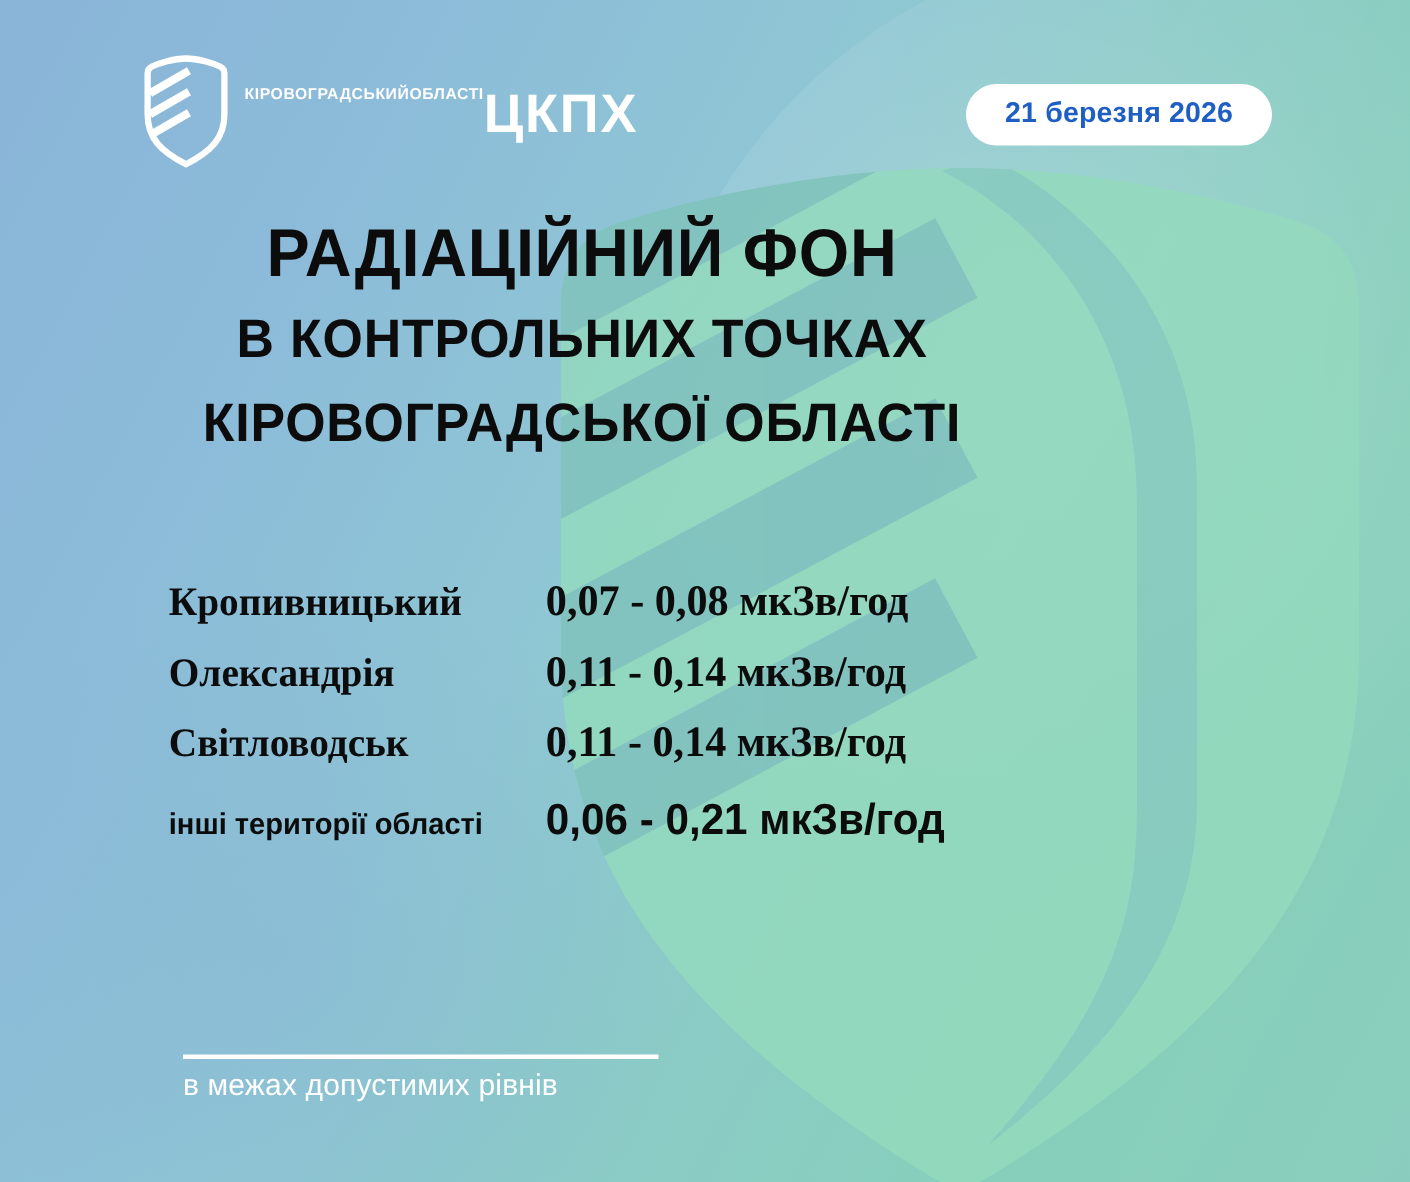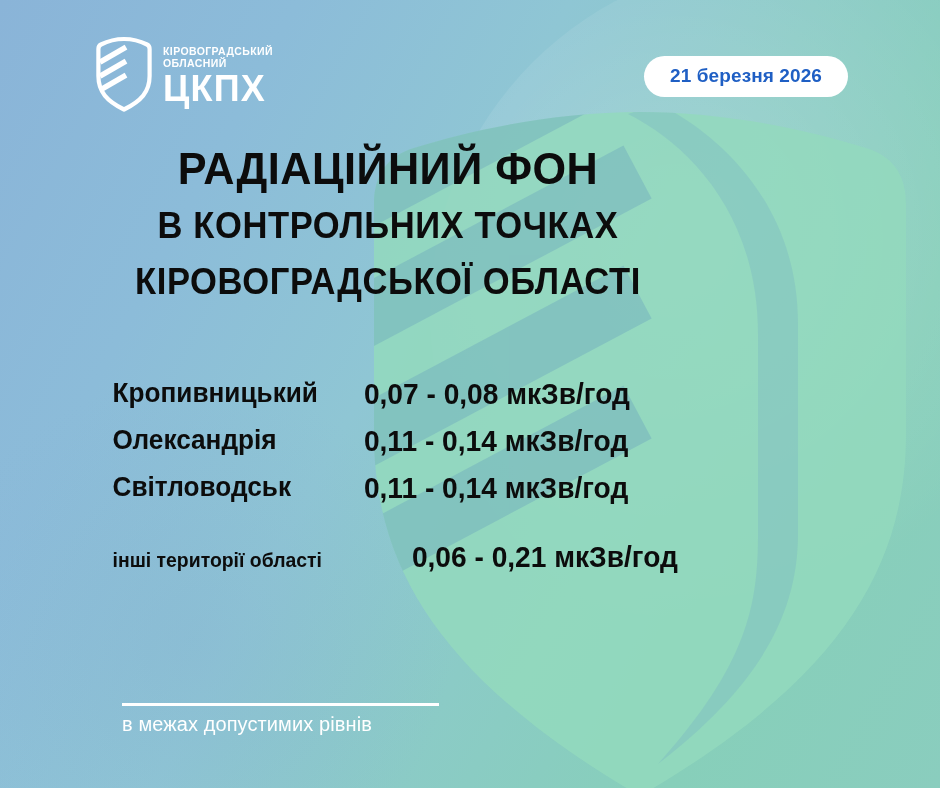--- a/index.html
+++ b/index.html
@@ -35,21 +35,21 @@
     position:absolute;left:-120px;top:380px;width:620px;height:520px;
     border-radius:50%;
     background:radial-gradient(circle at 50% 50%, rgba(130,170,210,.28), rgba(130,170,210,0) 65%);
     pointer-events:none;
   }
   
   .logo-block{
     position:absolute;left:96px;top:36px;display:flex;align-items:center;gap:11px;
   }
   .logo-mark{width:56px;height:76px;display:block;}
-  .logo-words{display:flex;flex-direction:column;justify-content:flex-start;}
+  .logo-words{display:flex;justify-content:flex-start;}
   .logo-line1,.logo-line2{
     color:#ffffff;font-weight:bold;font-size:10.5px;letter-spacing:.4px;
     line-height:12.5px;white-space:nowrap;
   }
   .logo-abbr{
     color:#ffffff;font-weight:bold;font-size:36px;letter-spacing:1.2px;
     line-height:31px;margin-top:3px;white-space:nowrap;
   }
   .date-badge{
     position:absolute;right:92px;top:56px;
@@ -69,34 +69,34 @@
       transform:scaleX(.96);transform-origin:center;}
   .t2{font-size:36px;font-weight:bold;line-height:56px;letter-spacing:.6px;
       transform:scaleX(.96);transform-origin:center;}
   .t3{font-size:36px;font-weight:bold;line-height:56px;letter-spacing:.6px;
       transform:scaleX(.96);transform-origin:center;}
   
   .table{
     position:absolute;left:0;top:378px;width:940px;
   }
   .row{
-    display:flex;align-items:flex-start;height:47px;
+    display:flex;align-items:center;height:47px;font-family:Liberation Serif, serif;
   }
   .cell-place{
     width:360px;padding-left:116px;box-sizing:border-box;
     color:#0c0c0c;font-size:27px;font-weight:bold;white-space:nowrap;
     transform:scaleX(.97);transform-origin:left center;
   }
   .cell-value{
     color:#0c0c0c;font-size:29px;font-weight:bold;white-space:nowrap;
     padding-left:4px;
     transform:scaleX(.97);transform-origin:left center;
   }
   .row-other{
-    display:flex;align-items:baseline;height:47px;margin-top:22px;gap:48px;
+    display:flex;align-items:baseline;height:47px;margin-top:12px;
   }
   .row-other .cell-place{
     font-size:20px;
   }
   .row-other .cell-value{
     font-size:29px;padding-left:4px;
   }
   
   .footnote{
     position:absolute;left:122px;top:703px;width:420px;
@@ -146,21 +146,21 @@
                C2.4 56, 11 65, 28 73.5 C45 65, 53.6 56, 53.6 40
                L53.6 13 C53.6 11, 53 9.5, 51 8.5 C46 6, 36 3, 28 3 Z" fill="none" stroke="#ffffff" stroke-width="4.2"></path>
       <g fill="#ffffff">
         <rect x="2" y="16" width="30" height="5.4" transform="rotate(-30 17 18.7)"></rect>
         <rect x="2" y="30" width="30" height="5.4" transform="rotate(-30 17 32.7)"></rect>
         <rect x="2" y="44" width="30" height="5.4" transform="rotate(-30 17 46.7)"></rect>
       </g>
     </svg>
     <div class="logo-words">
       <div class="logo-line1">КІРОВОГРАДСЬКИЙ</div>
-      <div class="logo-line2">ОБЛАСНИЙ</div>
+      <div class="logo-line2">ОБЛАСТІ</div>
       <div class="logo-abbr">ЦКПХ</div>
     </div>
   </div>
 
   <div class="date-badge">
     <span>21 березня 2026</span>
   </div>
 
   <div class="title">
     <div class="t1">РАДІАЦІЙНИЙ ФОН</div>

